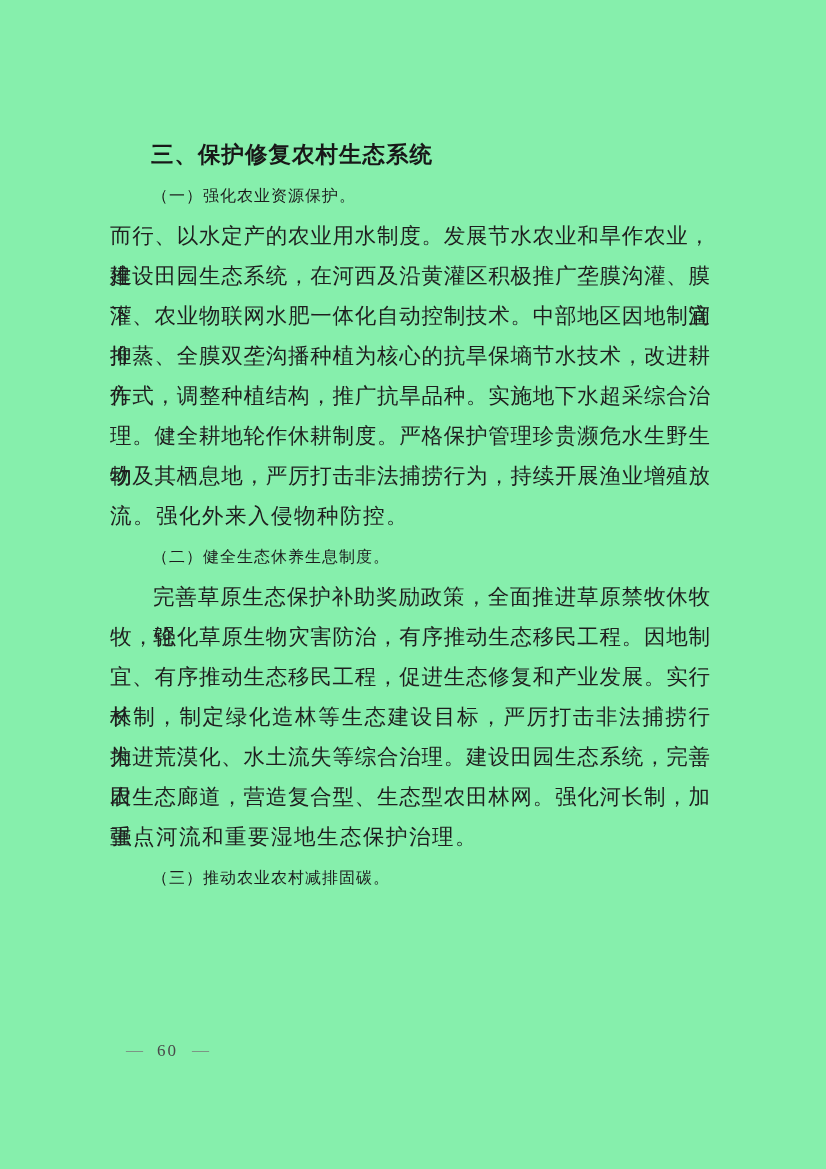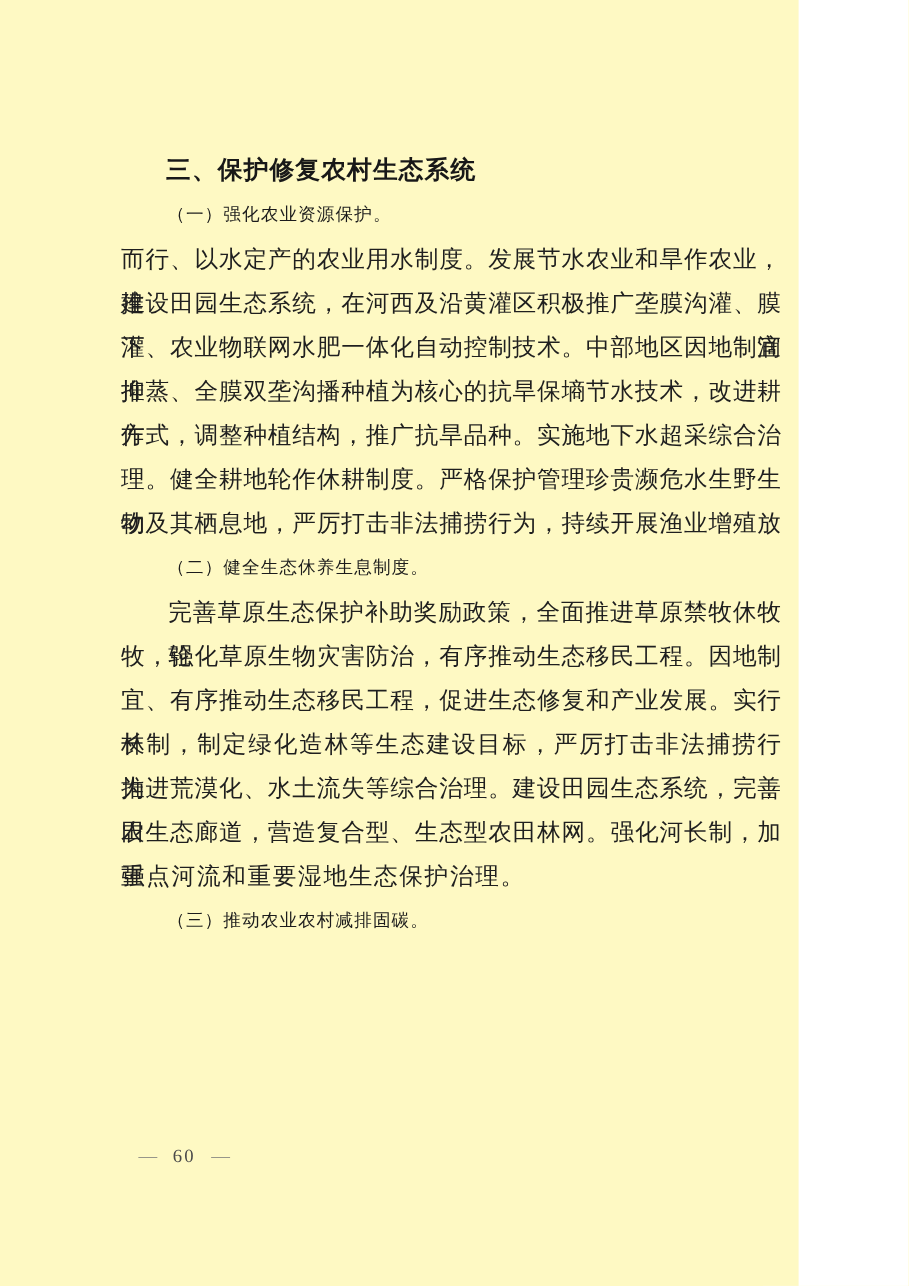--- a/index.html
+++ b/index.html
@@ -5,22 +5,22 @@
   html, body { margin: 0; padding: 0; }
   body {
     width: 826px; height: 1169px;
     background: #ffffff;
     font-family: "Liberation Serif", serif;
     color: #1f1f1f;
     overflow: hidden;
   }
   .page {
     position: relative;
-    width: 726px; height: 1169px;
-    background: #fef9c3;
+    width: 826px; height: 1169px;
+    background: #86efac;
   }
   .content {
     position: absolute;
     left: 110px; top: 134px;
     width: 600px;
   }
   .heading {
     font-family: "Liberation Sans", sans-serif;
     font-weight: 700;
     font-size: 22.5px;
@@ -77,20 +77,21 @@
 
     <div class="sub">（一）强化农业资源保护。</div>
 
     <div class="bl">而行、以水定产的农业用水制度。发展节水农业和旱作农业，推</div>
     <div class="bl">建设田园生态系统，在河西及沿黄灌区积极推广垄膜沟灌、膜下滴</div>
     <div class="bl">灌、农业物联网水肥一体化自动控制技术。中部地区因地制宜推</div>
     <div class="bl">抑蒸、全膜双垄沟播种植为核心的抗旱保墒节水技术，改进耕作</div>
     <div class="bl">方式，调整种植结构，推广抗旱品种。实施地下水超采综合治</div>
     <div class="bl">理。健全耕地轮作休耕制度。严格保护管理珍贵濒危水生野生动</div>
     <div class="bl">物及其栖息地，严厉打击非法捕捞行为，持续开展渔业增殖放</div>
+    <div class="bl end">流。强化外来入侵物种防控。</div>
 
     <div class="sub">（二）健全生态休养生息制度。</div>
 
     <div class="bl first">完善草原生态保护补助奖励政策，全面推进草原禁牧休牧轮</div>
     <div class="bl">牧，强化草原生物灾害防治，有序推动生态移民工程。因地制</div>
     <div class="bl">宜、有序推动生态移民工程，促进生态修复和产业发展。实行林</div>
     <div class="bl">长制，制定绿化造林等生态建设目标，严厉打击非法捕捞行为，</div>
     <div class="bl">推进荒漠化、水土流失等综合治理。建设田园生态系统，完善农</div>
     <div class="bl">田生态廊道，营造复合型、生态型农田林网。强化河长制，加强</div>
     <div class="bl end">重点河流和重要湿地生态保护治理。</div>

